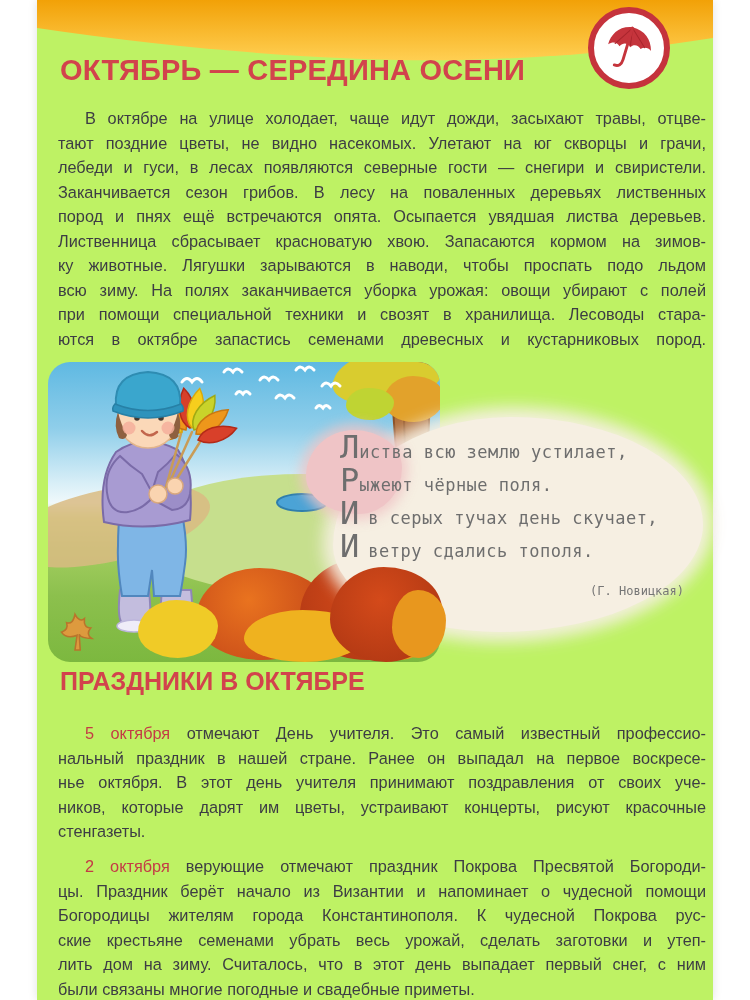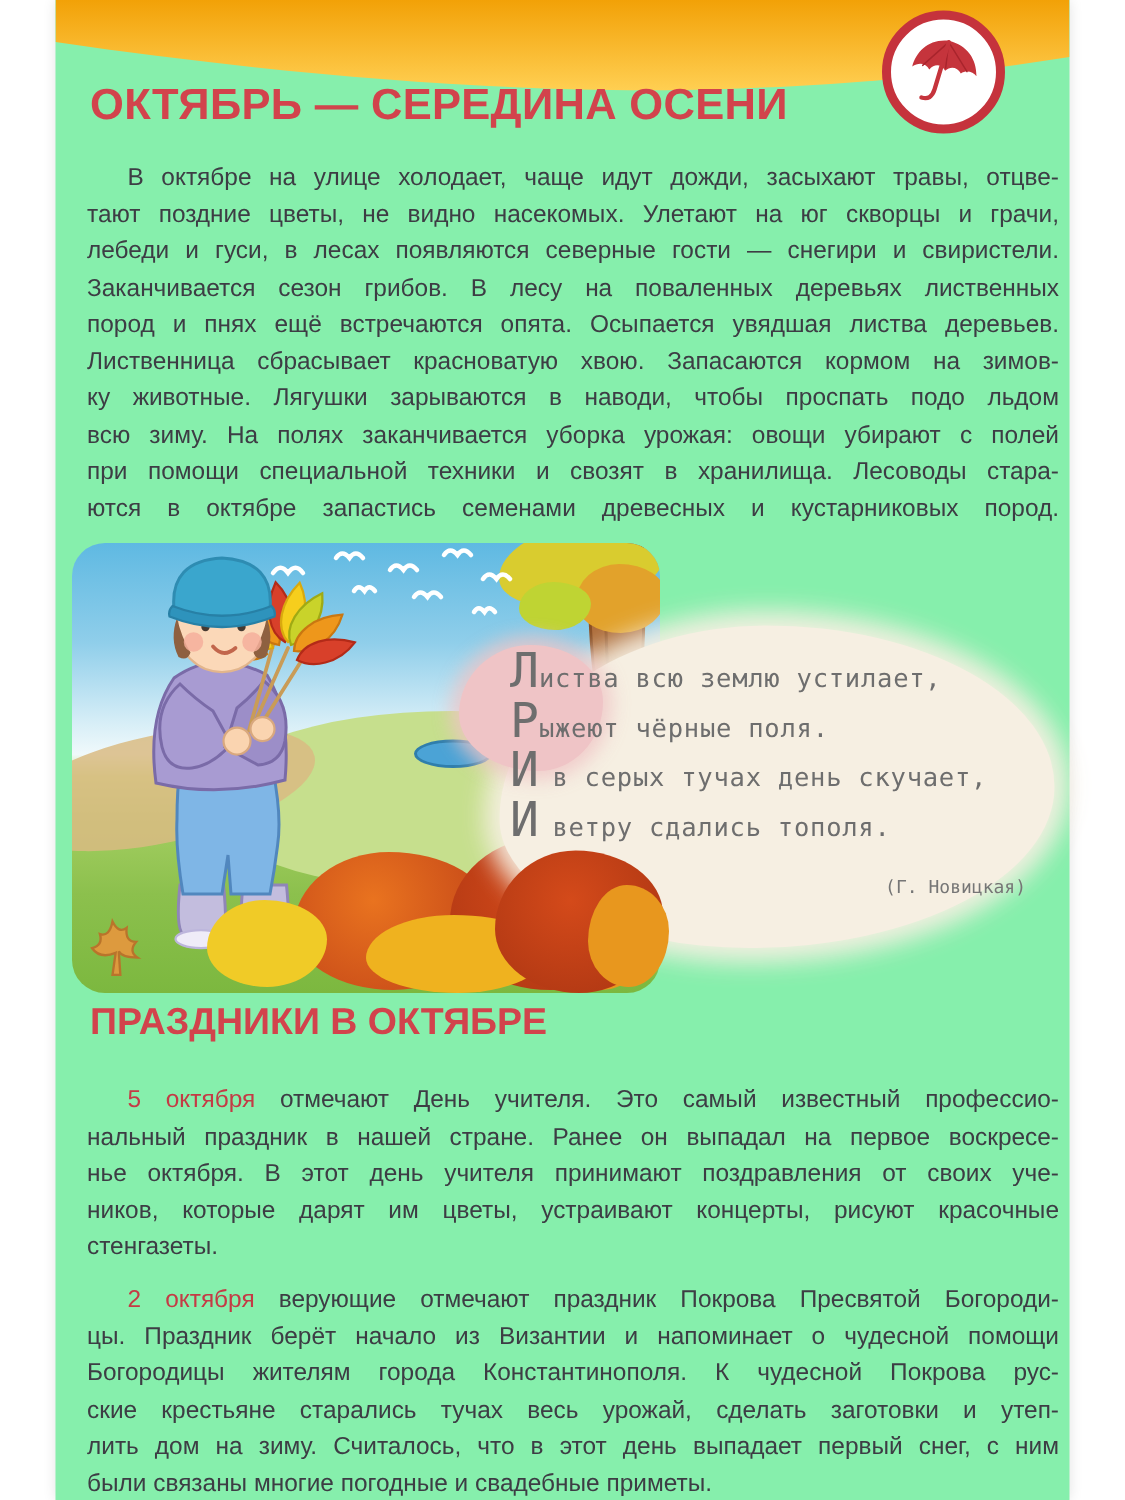--- a/index.html
+++ b/index.html
@@ -1,18 +1,18 @@
 <!DOCTYPE html>
 <html><head>
 <meta charset="utf-8">
 <style>
   html,body{margin:0;padding:0;}
   body{width:750px;height:1000px;position:relative;background:#ffffff;overflow:hidden;
        font-family:"Liberation Sans",sans-serif;}
-  .page{position:absolute;left:37px;top:0;width:676px;height:1000px;background:#86efac;
+  .page{position:absolute;left:37px;top:0;width:676px;height:1000px;background:#bef264;
         box-shadow:0 0 9px rgba(0,0,0,.12);}
   .band{position:absolute;left:0;top:0;width:676px;height:72px;display:block;}
   .badge{position:absolute;left:551px;top:7px;width:70px;height:70px;background:#fff;
          border:6px solid #C5333C;border-radius:50%;display:flex;align-items:center;
          justify-content:center;z-index:6;}
   .page-title{position:absolute;left:23px;top:54px;font-size:29px;font-weight:bold;
          color:#D2434C;letter-spacing:.2px;white-space:nowrap;z-index:3;}
   .h2{position:absolute;left:23px;top:667px;font-size:25px;font-weight:bold;color:#D2434C;
          white-space:nowrap;}
   .para{position:absolute;left:21px;width:648px;color:#3D3D44;font-size:16.3px;
@@ -218,18 +218,18 @@
     <div class="tline">нальный праздник в нашей стране. Ранее он выпадал на первое воскресе-</div>
     <div class="tline">нье октября. В этот день учителя принимают поздравления от своих уче-</div>
     <div class="tline">ников, которые дарят им цветы, устраивают концерты, рисуют красочные</div>
     <div class="tline endl">стенгазеты.</div>
   </div>
 
   <div class="para p3">
     <div class="tline first"><span class="lead">2 октября</span> <span>верующие отмечают праздник Покрова Пресвятой Богороди-</span></div>
     <div class="tline">цы. Праздник берёт начало из Византии и напоминает о чудесной помощи</div>
     <div class="tline">Богородицы жителям города Константинополя. К чудесной Покрова рус-</div>
-    <div class="tline">ские крестьяне старались тучах весь урожай, сделать заготовки и утеп-</div>
+    <div class="tline">ские крестьяне семенами убрать весь урожай, сделать заготовки и утеп-</div>
     <div class="tline">лить дом на зиму. Считалось, что в этот день выпадает первый снег, с ним</div>
     <div class="tline endl">были связаны многие погодные и свадебные приметы.</div>
   </div>
 
 </div>
 
 </body></html>

